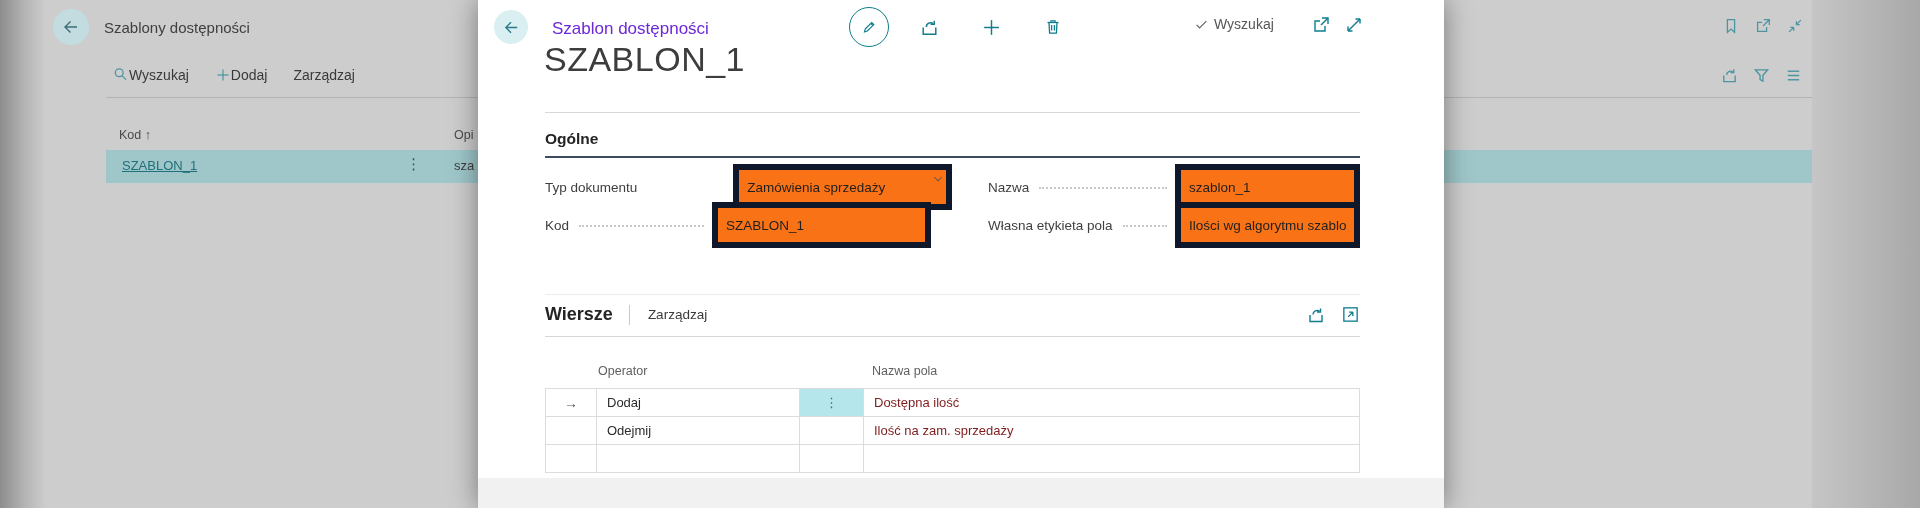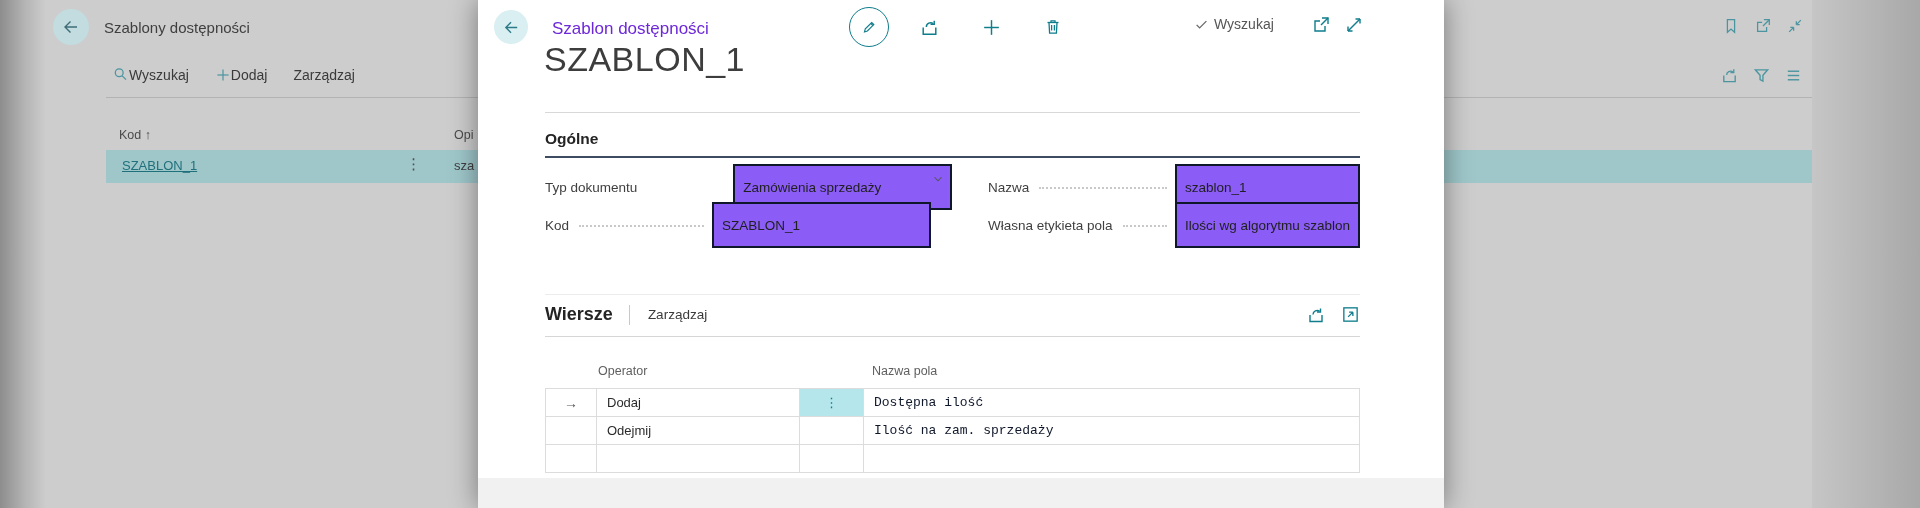--- a/index.html
+++ b/index.html
@@ -54,21 +54,21 @@
   .m-title { position:absolute; left:66px; top:40px; font-size:34px; font-weight:300;
     letter-spacing:0.5px; color:#3d3d3d; }
   .m-hr { position:absolute; left:67px; top:112px; width:815px; height:1px; background:#d8d8d8; }
 
   .m-group-heading { position:absolute; left:67px; top:130px; font-size:15.5px; font-weight:bold; color:#242424; }
   .m-group-underline { position:absolute; left:67px; top:156px; width:815px; height:2px; background:#3e4c62; }
 
   .field-row { position:absolute; height:30px; display:flex; align-items:center; }
   .field-label { font-size:13.5px; color:#3f3f3f; white-space:nowrap; }
   .field-dots { flex:1; border-top:2px dotted #c9c9c9; margin:0 8px 0 10px; height:0; transform:translateY(1px); }
-  .field-input { height:46px; border:2px solid #0f172a; background:#8b5cf6; font-size:13.5px; color:#1f1f1f;
+  .field-input { height:46px; border:6px solid #0f172a; background:#f97316; font-size:13.5px; color:#1f1f1f;
     font-family:"Liberation Sans",sans-serif; padding:0 8px; }
   .combo-wrap { position:relative; }
   .combo-wrap .chev { position:absolute; right:7px; top:8px; color:#555; pointer-events:none; }
 
   .m-lines-divider { position:absolute; left:67px; top:294px; width:815px; height:1px; background:#ececec; }
   .m-lines-bar { position:absolute; left:67px; top:304px; width:815px; display:flex; align-items:center; }
   .m-lines-heading { font-size:18px; font-weight:bold; color:#242424; }
   .m-lines-sep { width:1px; height:20px; background:#c9c9c9; margin:0 18px 0 16px; }
   .m-lines-manage { font-size:13.5px; color:#3a3a3a; cursor:pointer; }
   .m-lines-icons { margin-left:auto; display:flex; gap:15px; color:#0e7d8c; }
@@ -78,21 +78,21 @@
 
   .m-grid { position:absolute; left:67px; top:388px; width:815px; border-top:1px solid #dcdcdc; }
   .g-row { display:flex; height:28px; border-bottom:1px solid #dcdcdc; }
   .g-cell { border-right:1px solid #dcdcdc; display:flex; align-items:center; font-size:13px; }
   .g-cell:first-child { border-left:1px solid #dcdcdc; }
   .g-arrow { width:52px; justify-content:center; color:#555; font-size:14px; }
   .g-op { width:203px; padding-left:10px; color:#2b2b2b; }
   .g-dots { width:64px; justify-content:center; color:#0e7d8c; font-size:13px; }
   .g-dots.selected { background:#b4e6eb; }
   .g-name { flex:1; padding-left:10px; border-right:1px solid #dcdcdc; }
-  .g-link { color:#0f172a; cursor:pointer;font-family:Liberation Mono, monospace; }
+  .g-link { color:#7f1d1d; cursor:pointer; }
 
   .m-footer-strip { position:absolute; left:0; top:478px; width:100%; height:30px; background:#f1f1f1; }
 
   svg { display:block; }
 </style>
 </head>
 <body>
 
 <div id="stage">
 

